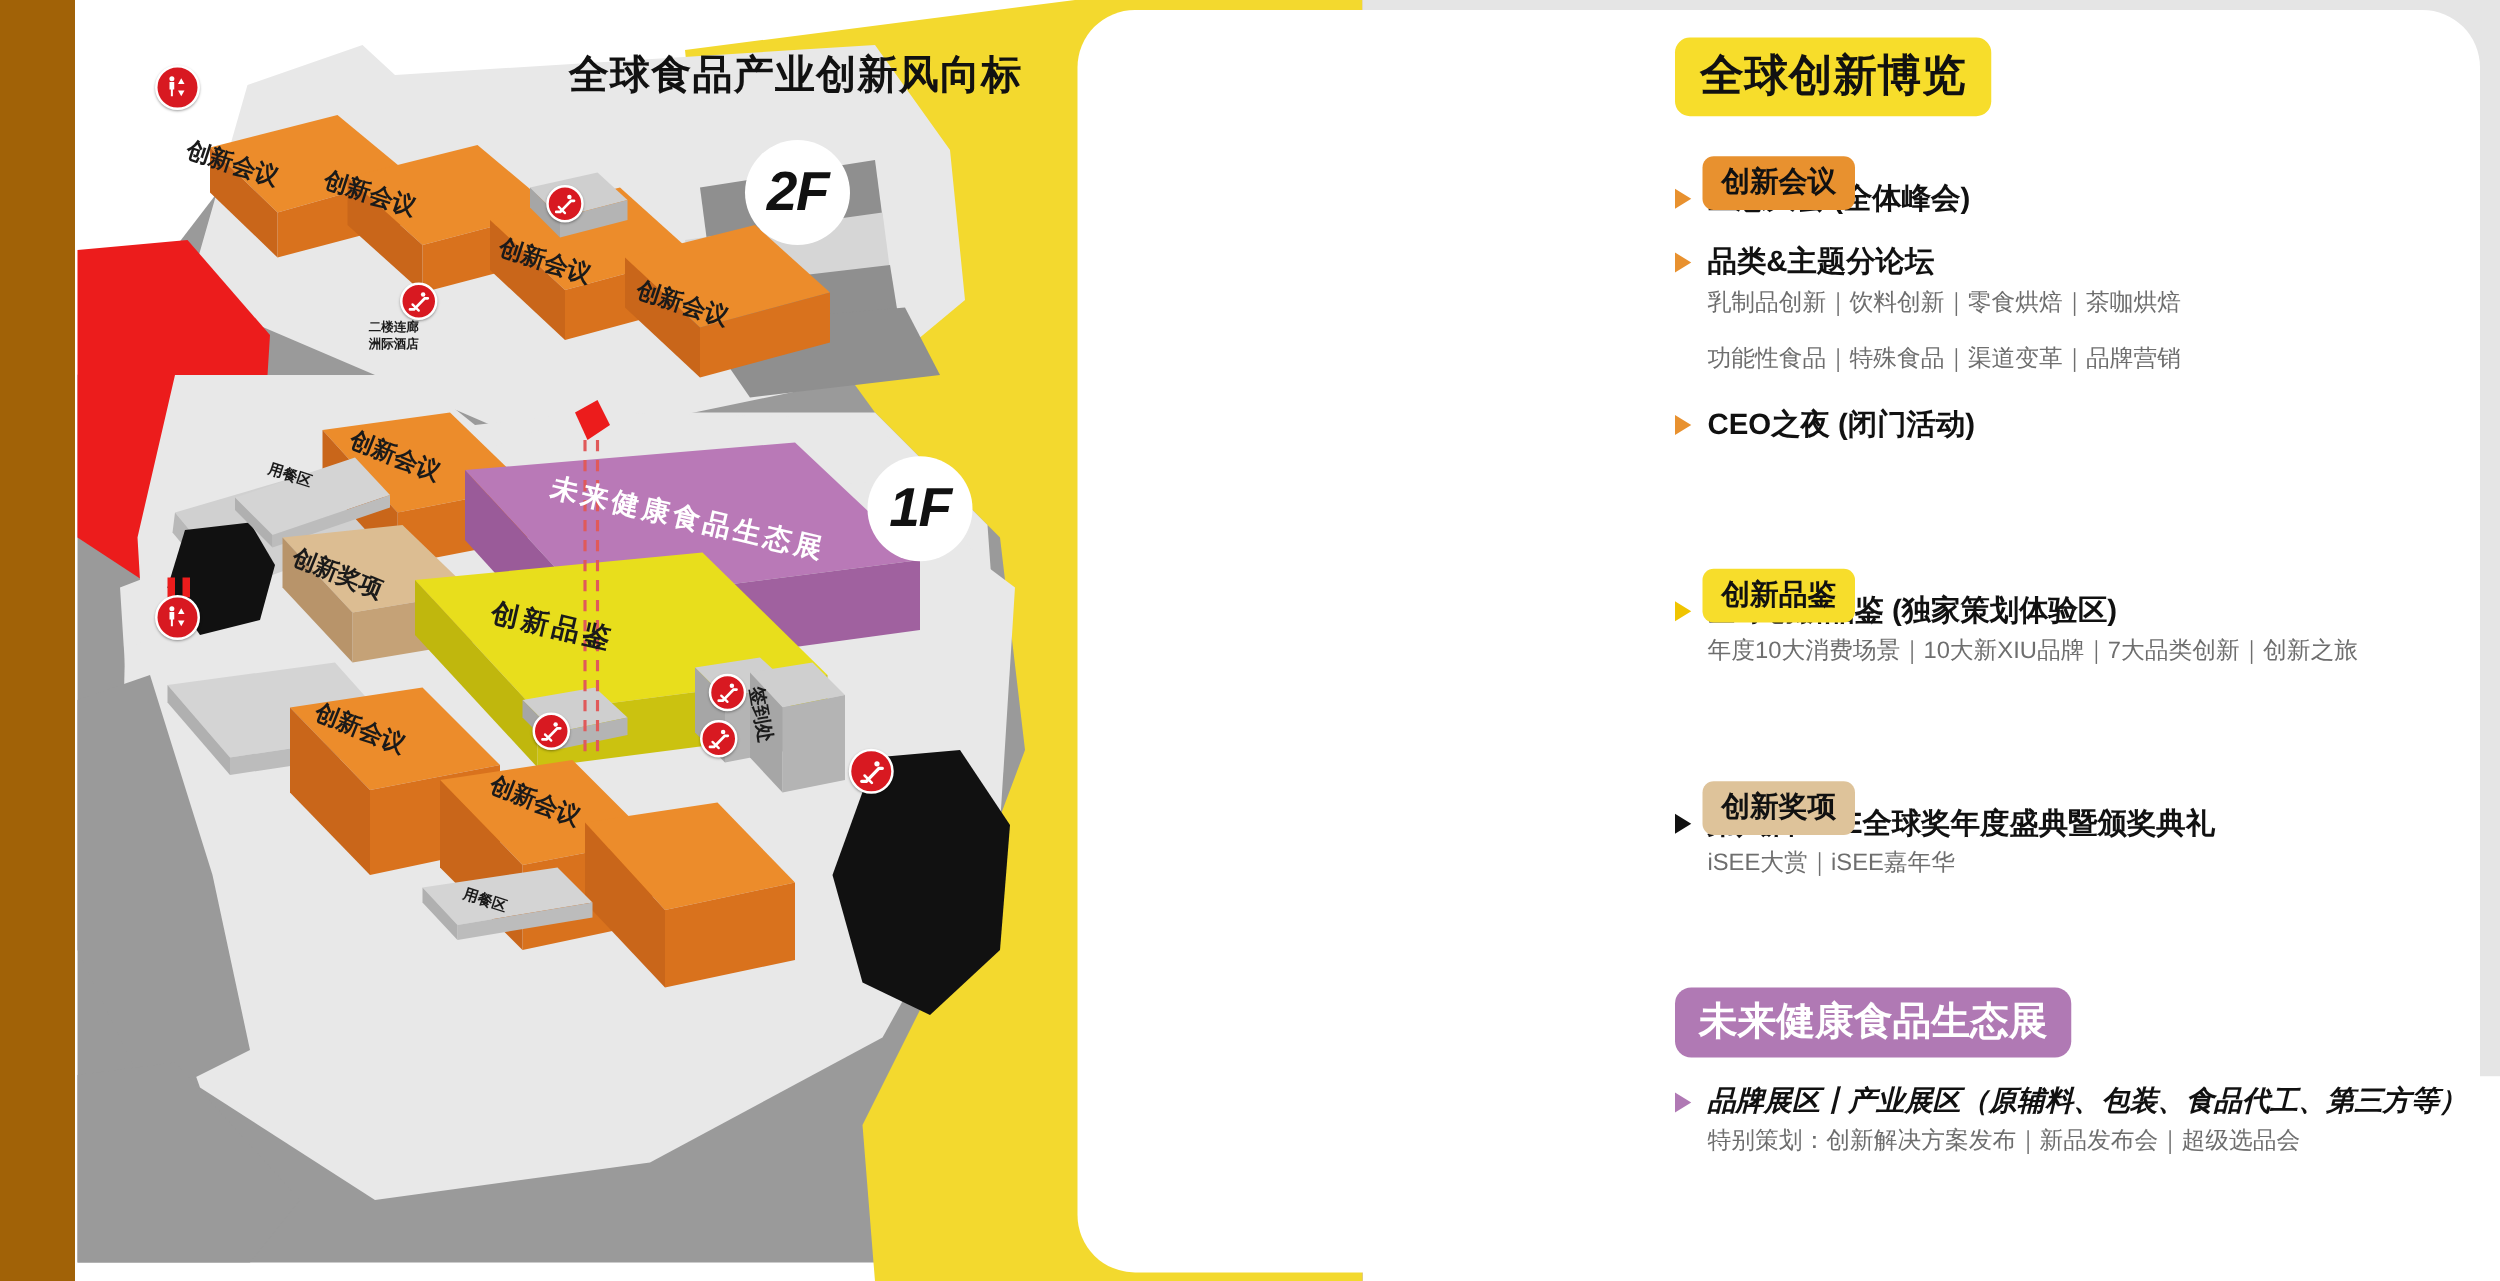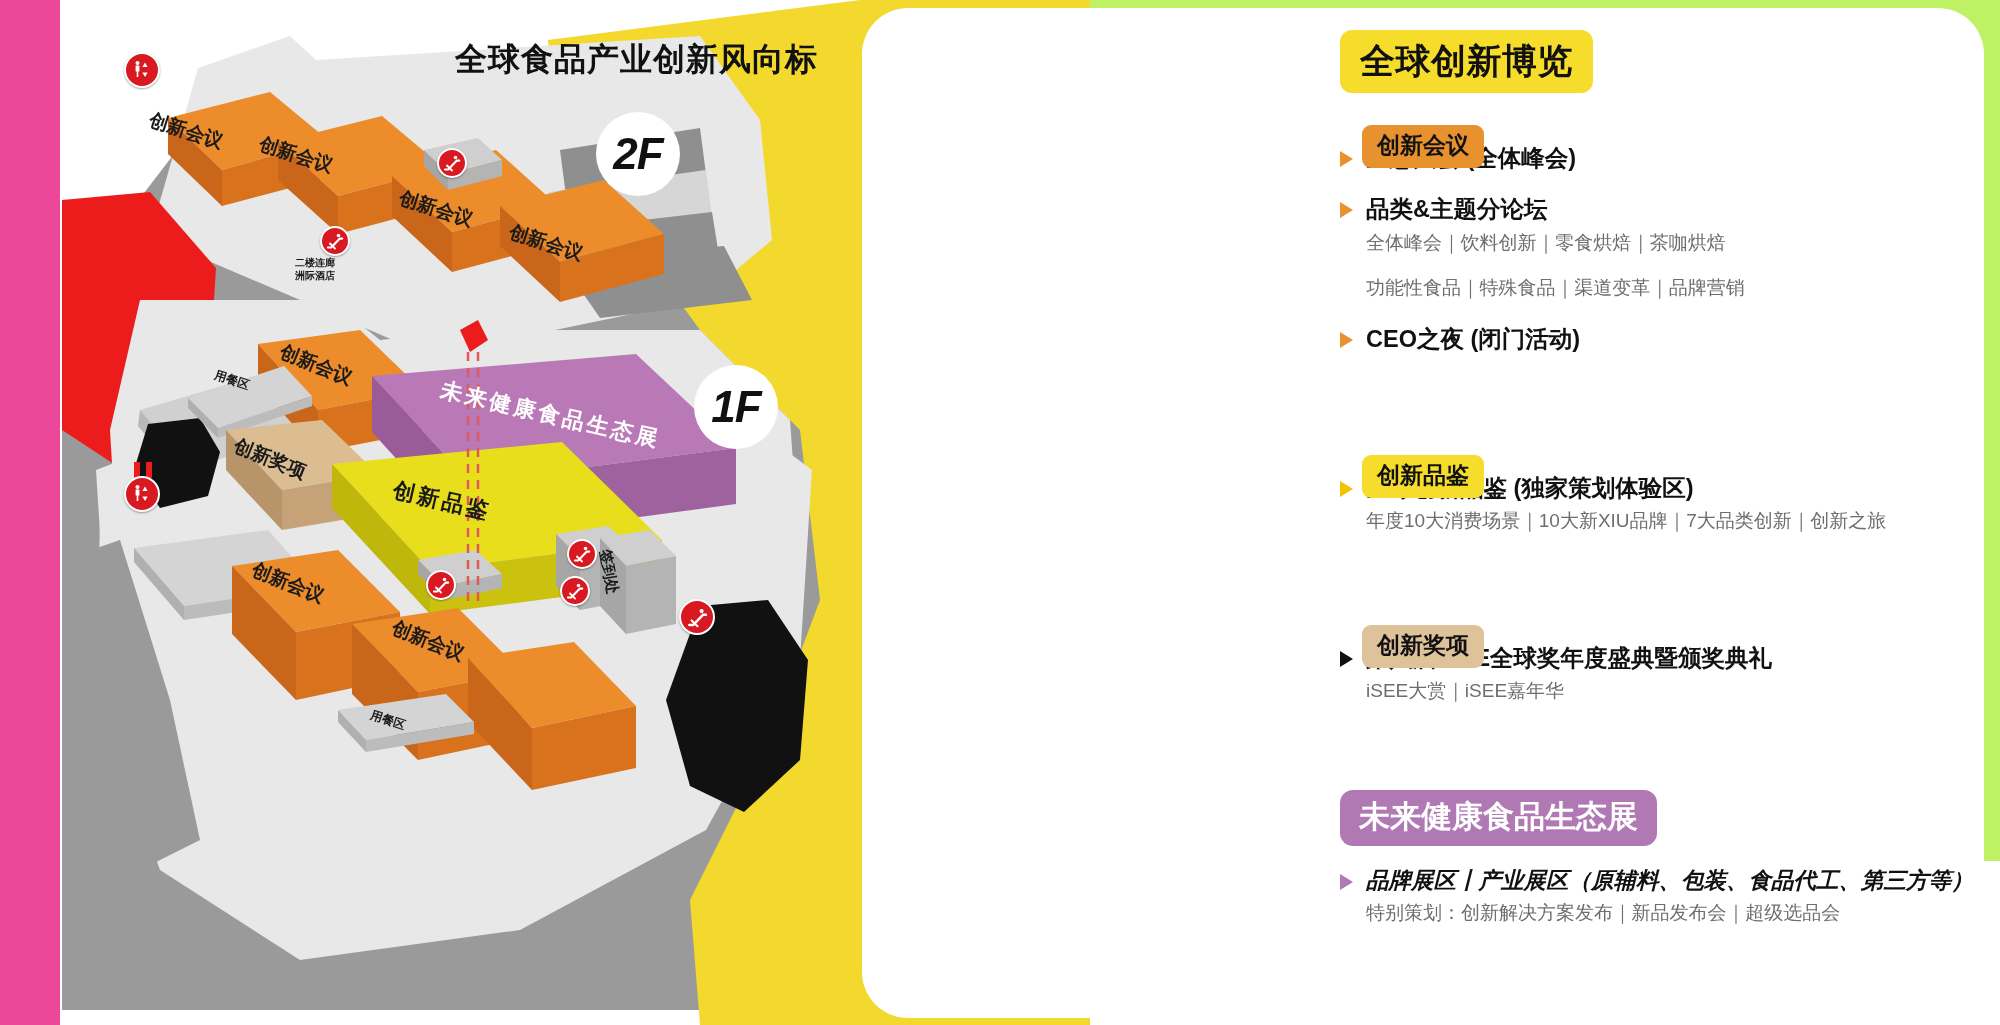--- a/index.html
+++ b/index.html
@@ -7,21 +7,21 @@
     width: 2000px; height: 1025px;
     font-family: "Liberation Sans", "DejaVu Sans", sans-serif;
     background: #ffffff;
     overflow: hidden;
   }
   #stage { position: relative; width: 2000px; height: 1025px; background: #ffffff; }
 
   
   #map-panel {
     position: absolute; left: 0; top: 0; width: 1090px; height: 1025px;
-    overflow: hidden; background: #ec4899;
+    overflow: hidden; background: #a16207;
   }
   #map-svg { position: absolute; left: 0; top: 0; }
 
   .map-label {
     position: absolute;
     font-weight: 700;
     color: #1a1a1a;
     white-space: nowrap;
     pointer-events: none;
     transform-origin: center center;
@@ -60,21 +60,21 @@
 
   #hotel-note {
     position: absolute; left: 280px; top: 256px;
     font-size: 10px; font-weight: 700; color: #1a1a1a;
     line-height: 13px; text-align: center; width: 70px;
   }
 
   
   #right-wrap {
     position: absolute; left: 1090px; top: 0; width: 910px; height: 861px;
-    background: #bef264;
+    background: #e5e5e5;
   }
   #right-card {
     position: absolute; left: -228px; top: 8px;
     width: 1122px; height: 1010px;
     background: #ffffff;
     border-radius: 46px;
   }
   #right-inner {
     position: absolute; left: 228px; top: 0; width: 668px; height: 1010px;
     padding: 30px 0 0 0;
@@ -405,21 +405,21 @@
         <div class="bullet-row" style="margin-top:20px;">
           <span class="tri"></span>
           <span class="bullet-text">生态大会 (全体峰会)</span>
         </div>
 
         <div class="bullet-row">
           <span class="tri"></span>
           <span class="bullet-text">品类&amp;主题分论坛</span>
         </div>
 
-        <div class="subline">全体峰会｜饮料创新｜零食烘焙｜茶咖烘焙</div>
+        <div class="subline">乳制品创新｜饮料创新｜零食烘焙｜茶咖烘焙</div>
         <div class="subline tight">功能性食品｜特殊食品｜渠道变革｜品牌营销</div>
 
         <div class="bullet-row">
           <span class="tri"></span>
           <span class="bullet-text">CEO之夜 (闭门活动)</span>
         </div>
       </div>
 
       <div class="sec" style="top:455px;">
         <span class="badge sec yellow">创新品鉴</span>

